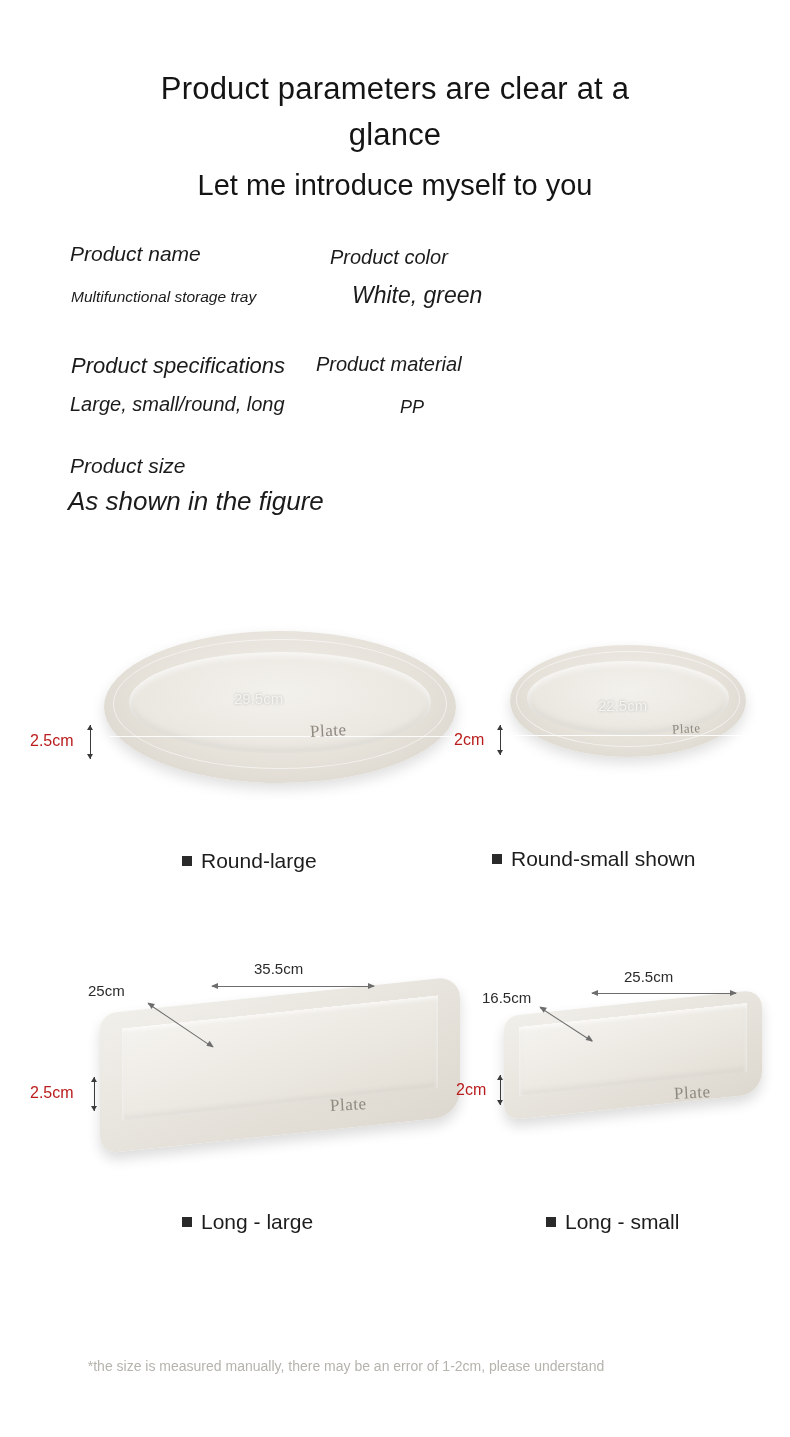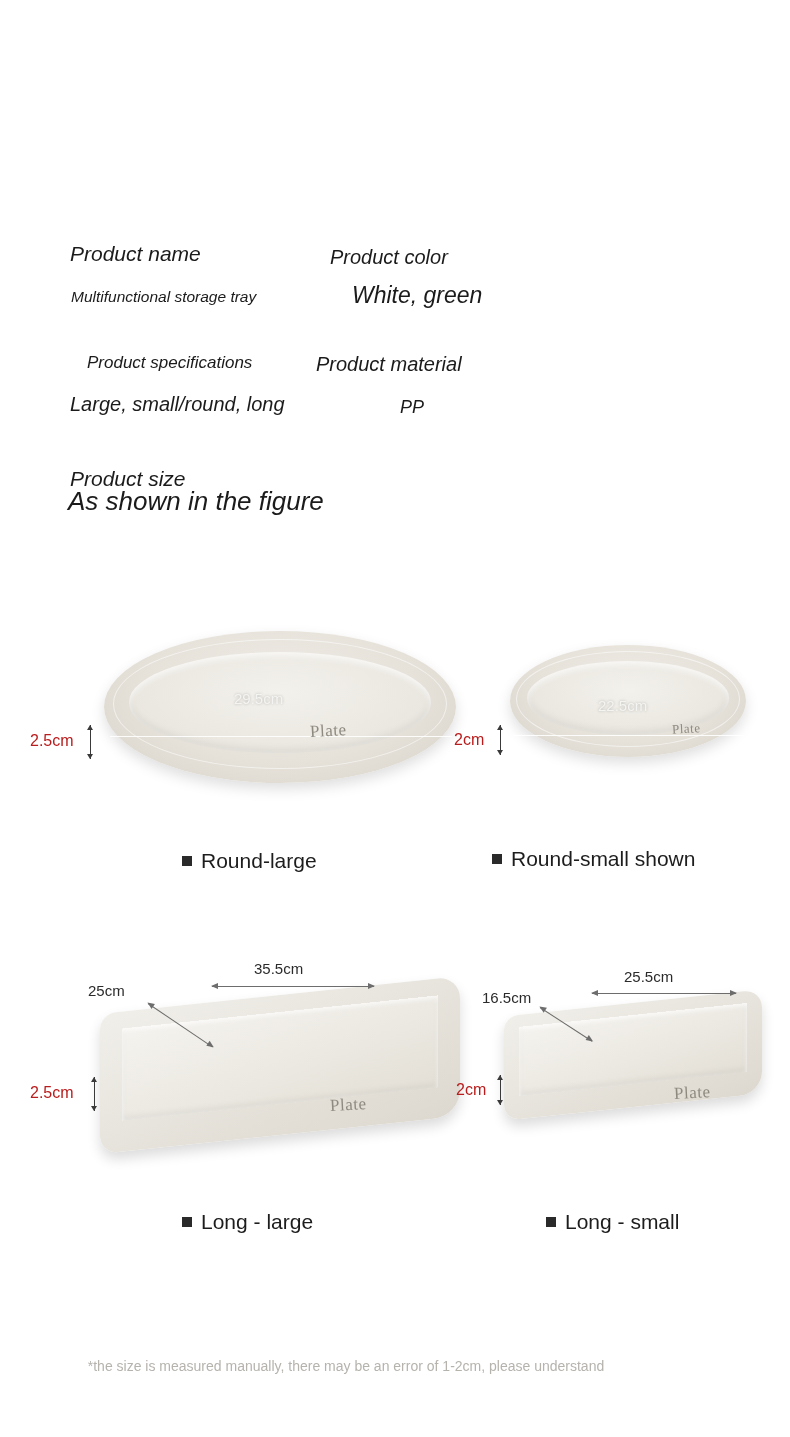--- a/index.html
+++ b/index.html
@@ -45,26 +45,26 @@
 
   
   .specs { position: absolute; left: 0; top: 232px; width: 790px; height: 300px; }
   .sp { position: absolute; white-space: nowrap; font-style: italic; }
 
   .lbl-name      { left: 70px;  top: 10px;  font-size: 21px; }
   .val-name      { left: 71px;  top: 56px;  font-size: 15.5px; }
   .lbl-color     { left: 330px; top: 14px;  font-size: 20px; }
   .val-color     { left: 352px; top: 50px;  font-size: 23px; }
 
-  .lbl-spec      { left: 71px;  top: 121px; font-size: 17px; margin-left: 16px; }
+  .lbl-spec      { left: 71px;  top: 121px; font-size: 22px; }
   .val-spec      { left: 70px;  top: 161px; font-size: 20px; }
   .lbl-material  { left: 316px; top: 121px; font-size: 20px; }
   .val-material  { left: 400px; top: 165px; font-size: 18px; }
 
-  .lbl-size      { left: 70px;  top: 222px; font-size: 21px; margin-top: 13px; }
+  .lbl-size      { left: 70px;  top: 222px; font-size: 21px; }
   .val-size      { left: 68px;  top: 254px; font-size: 26px; }
 
   
   .figures { position: absolute; left: 12px; top: 585px; width: 790px; height: 700px; }
 
   .fig { position: absolute; }
 
   
   .fig-rl { left: 70px; top: 20px; width: 390px; height: 230px; }
   .plate-round {
@@ -202,20 +202,25 @@
     text-align: center;
     font-size: 14px;
     color: #b6b3ad;
   }
 </style>
 </head>
 <body>
 
 <div class="page">
 
+  <div class="headline">
+    <span>Product parameters are clear at a</span>
+    <span class="l2">glance</span>
+  </div>
+  <div class="subhead">Let me introduce myself to you</div>
 
   <div class="specs">
     <div class="sp lbl-name">Product name</div>
     <div class="sp val-name">Multifunctional storage tray</div>
 
     <div class="sp lbl-color">Product color</div>
     <div class="sp val-color">White, green</div>
 
     <div class="sp lbl-spec">Product specifications</div>
     <div class="sp val-spec">Large, small/round, long</div>

